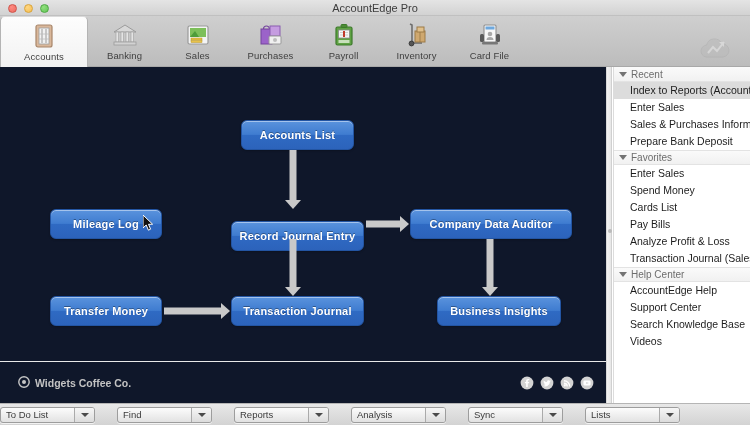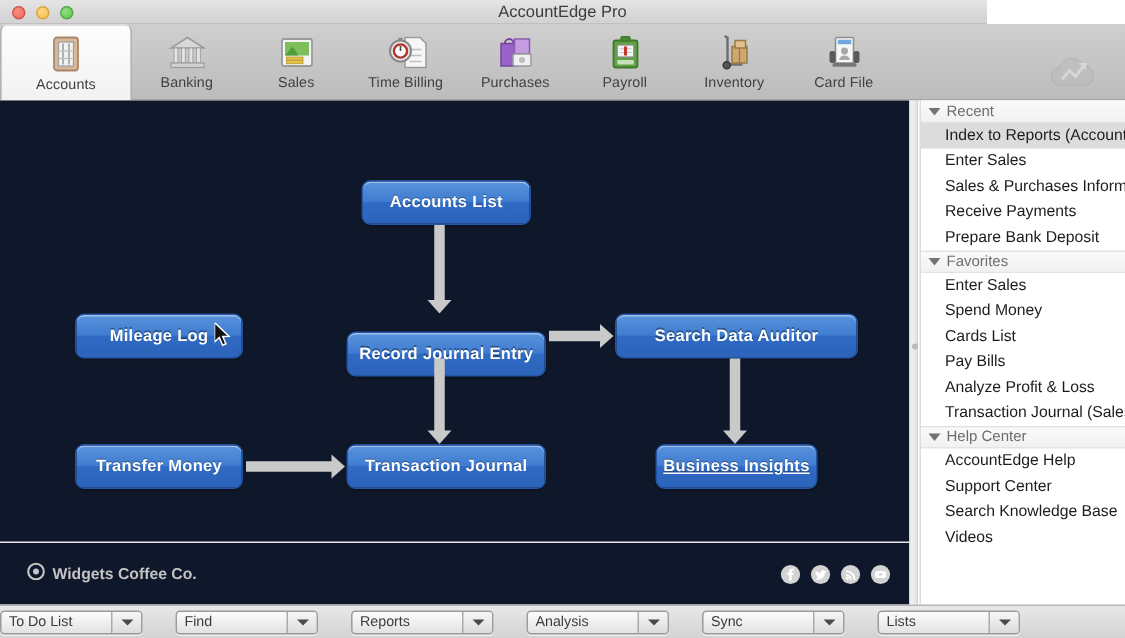--- a/index.html
+++ b/index.html
@@ -10,21 +10,21 @@
     background: #ffffff;
   }
   #app {
     position: relative;
     width: 750px; height: 425px;
     background: #ffffff;
   }
 
   
   .titlebar {
-    position: absolute; top:0; left:0; width:658px; height:16px;
+    position: absolute; top:0; left:0; width:750px; height:16px;
     background: linear-gradient(to bottom, #e4e4e4, #d2d2d2);
     border-bottom: 1px solid #c0c0c0;
   }
   .traffic { position:absolute; top:4px; left:8px; display:flex; gap:7px; }
   .light { width:9px; height:9px; border-radius:50%; display:block; }
   .light.red    { background: radial-gradient(circle at 35% 30%, #ff8b82, #ec6a5e); border:1px solid #d0534a;}
   .light.yellow { background: radial-gradient(circle at 35% 30%, #ffd783, #f5bd4f); border:1px solid #d9a43b;}
   .light.green  { background: radial-gradient(circle at 35% 30%, #92e07f, #61c554); border:1px solid #4fa845;}
   .win-title {
     position:absolute; top:1px; left:0; width:750px; text-align:center;
@@ -214,35 +214,20 @@
           <rect x="4" y="5" width="20" height="18" rx="1.5" fill="#f4f4f4" stroke="#9a9a9a" stroke-width="1.2"></rect>
           <rect x="6" y="7" width="16" height="9" fill="#7dbf5a"></rect>
           <polygon points="6,16 11,10 15,16" fill="#4e9c3a"></polygon>
           <rect x="7" y="17" width="11" height="2" fill="#e8c24a" stroke="#b59425" stroke-width=".5"></rect>
           <rect x="7" y="19.5" width="11" height="2" fill="#e8c24a" stroke="#b59425" stroke-width=".5"></rect>
         </svg>
       </span>
       <span class="tb-label">Sales</span>
     </div>
 
-    <div class="tb-item">
-      <span class="tb-icon">
-        <svg width="28" height="28" viewBox="0 0 28 28">
-          <path d="M13 4 h10 l4 4 v16 h-14 z" fill="#f6f6f6" stroke="#9a9a9a" stroke-width="1"></path>
-          <line x1="16" y1="12" x2="24" y2="12" stroke="#c0c0c0" stroke-width="1"></line>
-          <line x1="16" y1="16" x2="24" y2="16" stroke="#c0c0c0" stroke-width="1"></line>
-          <line x1="16" y1="20" x2="24" y2="20" stroke="#c0c0c0" stroke-width="1"></line>
-          <circle cx="10" cy="13" r="7" fill="#e9e9e9" stroke="#8a8a8a" stroke-width="1.4"></circle>
-          <circle cx="10" cy="13" r="4.4" fill="#ffffff" stroke="#b0362e" stroke-width="1.6"></circle>
-          <line x1="10" y1="13" x2="10" y2="9.6" stroke="#444" stroke-width="1.1"></line>
-          <rect x="8.6" y="4.2" width="2.8" height="2" fill="#8a8a8a"></rect>
-        </svg>
-      </span>
-      <span class="tb-label">Time Billing</span>
-    </div>
 
     <div class="tb-item">
       <span class="tb-icon">
         <svg width="28" height="28" viewBox="0 0 28 28">
           <rect x="4" y="8" width="11" height="15" fill="#9b63c9" stroke="#74449d" stroke-width="1"></rect>
           <path d="M6.5 8 a3 3 0 0 1 6 0" fill="none" stroke="#74449d" stroke-width="1.2"></path>
           <rect x="13" y="5" width="10" height="10" fill="#c59ce0" stroke="#8a5cb0" stroke-width="1"></rect>
           <rect x="12" y="15" width="12" height="8" rx="1" fill="#f0f0f0" stroke="#9a9a9a" stroke-width="1"></rect>
           <circle cx="18" cy="19" r="2" fill="#bdbdbd"></circle>
         </svg>
@@ -301,24 +286,24 @@
         <polygon points="28,7 23,7 28,12" fill="#efefef"></polygon>
       </svg>
     </span>
   </div>
 
   <div class="canvas">
     <div id="flow-nodes">
         <div class="node" style="left: 241px; top: 53px; width: 113px;">Accounts List</div>
         <div class="node" style="left: 50px; top: 142px; width: 112px;">Mileage Log</div>
         <div class="node" style="left: 231px; top: 142px; width: 133px; margin-top: 12px;">Record Journal Entry</div>
-        <div class="node" style="left: 410px; top: 142px; width: 162px;">Search Data Auditor</div>
+        <div class="node" style="left: 410px; top: 142px; width: 162px;">Company Data Auditor</div>
         <div class="node" style="left: 50px; top: 229px; width: 112px;">Transfer Money</div>
         <div class="node" style="left: 231px; top: 229px; width: 133px;">Transaction Journal</div>
-        <div class="node" style="left: 437px; top: 229px; width: 108px; text-decoration: underline;">Business Insights</div>
+        <div class="node" style="left: 437px; top: 229px; width: 124px;">Business Insights</div>
       </div>
     <div id="flow-arrows">
         <div class="arrow-v" style="left: 283px; top: 83px; width: 20px; height: 59px;">
           <span class="stem" style="height:51px"></span>
           <span class="head"></span>
         </div>
         <div class="arrow-v" style="left: 283px; top: 172px; width: 20px; height: 57px;">
           <span class="stem" style="height:49px"></span>
           <span class="head"></span>
         </div>
@@ -390,21 +375,20 @@
 
   <div class="sidebar">
     <div id="sidebar-content">
         <div class="sb-group">
           <span class="tri"></span>
           <span>Recent</span>
         </div>
         <div class="sb-item sel">Index to Reports (Accounts</div>
         <div class="sb-item">Enter Sales</div>
         <div class="sb-item">Sales &amp; Purchases Informa</div>
-        <div class="sb-item">Receive Payments</div>
         <div class="sb-item">Prepare Bank Deposit</div>
         <div class="sb-group">
           <span class="tri"></span>
           <span>Favorites</span>
         </div>
         <div class="sb-item">Enter Sales</div>
         <div class="sb-item">Spend Money</div>
         <div class="sb-item">Cards List</div>
         <div class="sb-item">Pay Bills</div>
         <div class="sb-item">Analyze Profit &amp; Loss</div>

